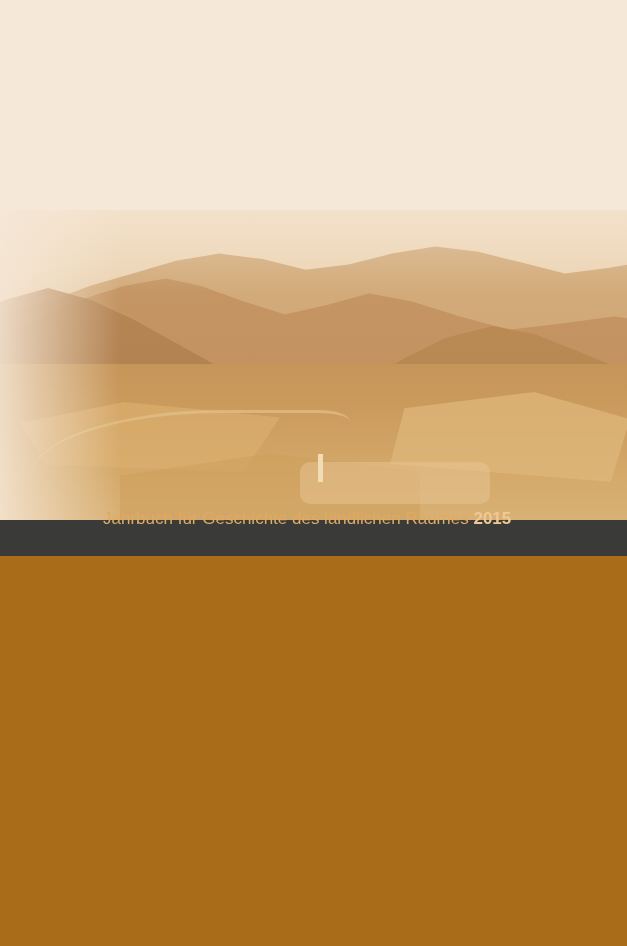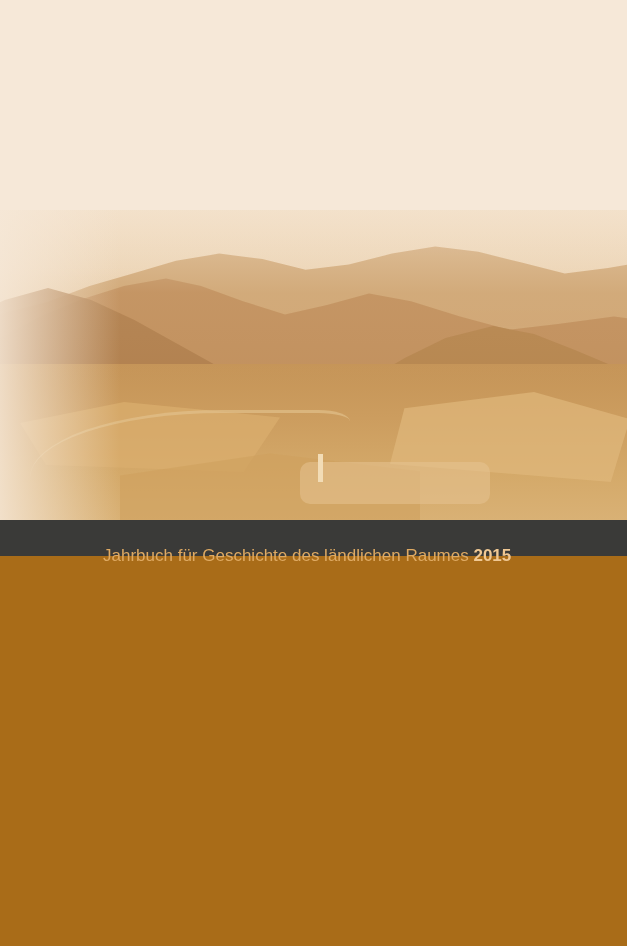--- a/index.html
+++ b/index.html
@@ -177,21 +177,21 @@
     position: absolute;
     left: 0; top: 520px;
     width: 627px;
     height: 36px;
     background: #3a3a38;
     z-index: 4;
   }
   .yearline {
     position: absolute;
     left: 103px;
-    top: 546px;
+    top: 509px;
     font-size: 17px;
     color: #dfaa63;
     white-space: nowrap;
     z-index: 5;
   }
   .yearline b { color: #f0c893; font-weight: bold; }
 
   
   .brown {
     position: absolute;

